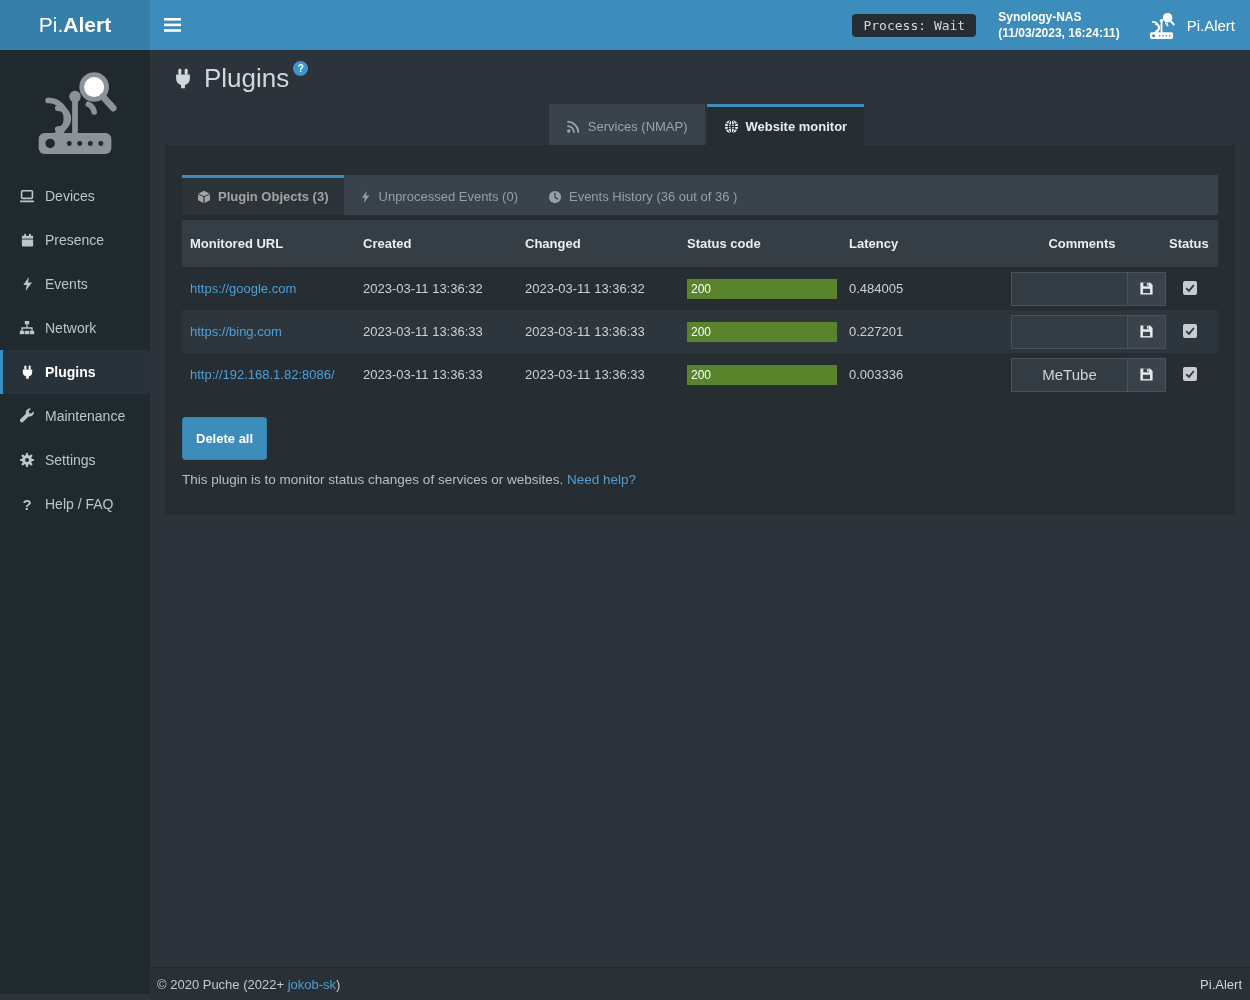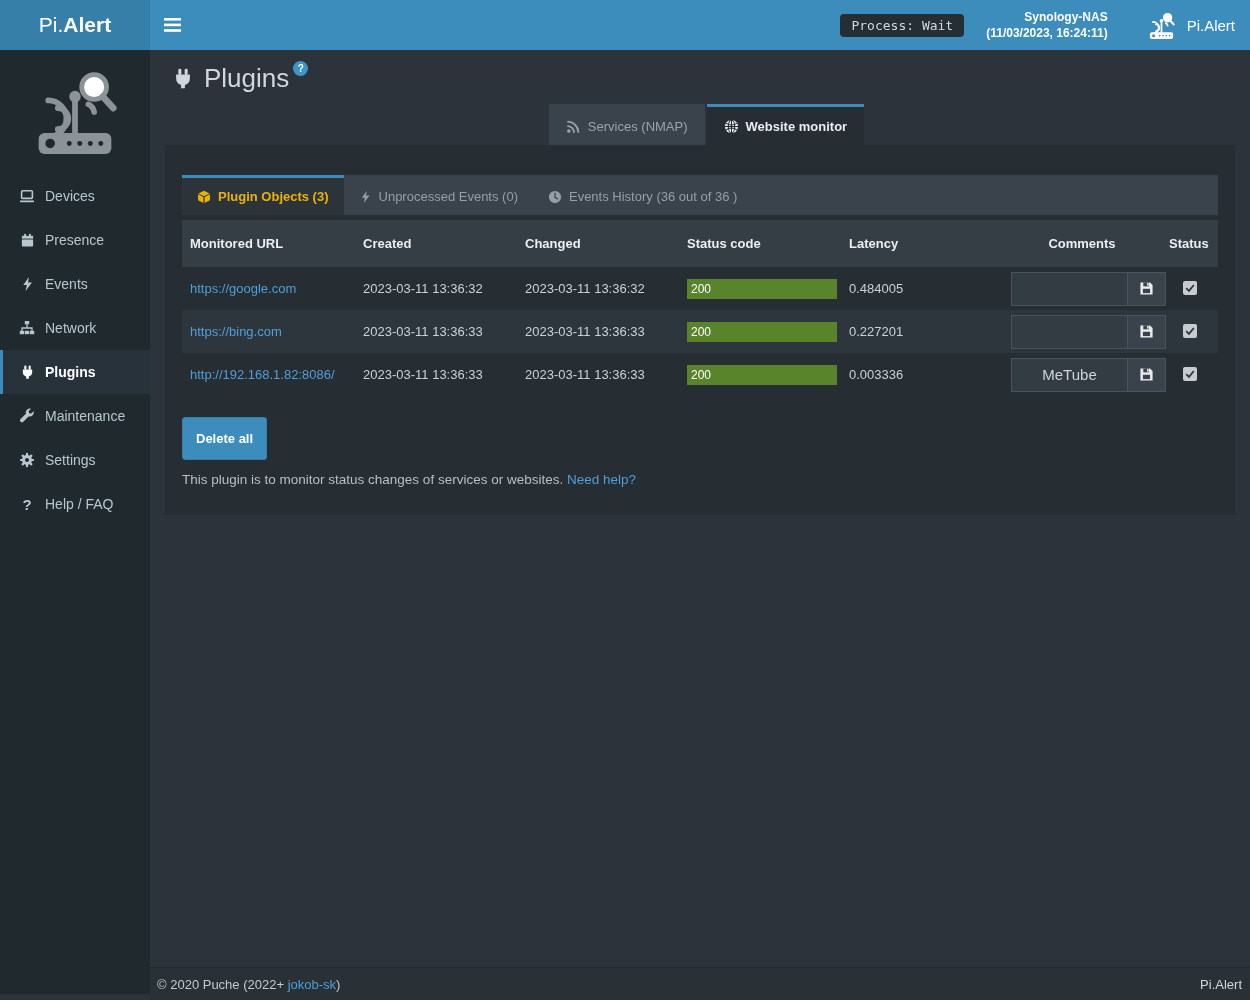--- a/index.html
+++ b/index.html
@@ -14,21 +14,21 @@
   body{font-family:"Liberation Sans",sans-serif;background:var(--page-bg);position:relative;}
 
   
   .navbar{position:absolute;top:0;left:0;width:1250px;height:50px;background:var(--navbar);display:flex;z-index:10;}
   .logo{width:150px;height:50px;background:var(--logo-bg);color:#fff;font-size:21px;display:flex;align-items:center;justify-content:center;}
   .logo b{font-weight:bold;}
   .nav-main{flex:1;display:flex;align-items:center;padding:0 15px 0 0;}
   .hamburger{width:45px;height:50px;border:none;background:transparent;cursor:pointer;display:flex;align-items:center;justify-content:center;}
   .spacer{flex:1;}
   .process-badge{font-family:"DejaVu Sans Mono",monospace;font-size:13px;color:#d4d8db;background:#252e34;padding:4px 11px;border-radius:4px;margin-right:22px;}
-  .host-block{color:#fff;font-size:12px;font-weight:bold;line-height:16px;margin-right:38px;text-align:right;}
+  .host-block{color:#fff;font-size:12px;font-weight:bold;line-height:16px;margin-right:26px;}
   .user-block{display:flex;align-items:center;gap:10px;color:#fff;font-size:15px;}
 
   
   .sidebar{position:absolute;top:44px;left:0;width:150px;height:950px;background:var(--sidebar-bg);}
   .side-logo{display:flex;justify-content:center;padding:22px 0 18px 0;}
   .side-nav{margin-top:2px;}
   .side-item{display:flex;align-items:center;height:44px;padding-left:15px;color:#b8c7ce;font-size:14px;cursor:pointer;border-left:3px solid transparent;}
   .side-item .s-icon{width:18px;display:flex;justify-content:center;margin-right:9px;flex:none;}
   .side-item.active{background:var(--sidebar-active-bg);border-left-color:var(--accent);color:#fff;font-weight:bold;}
   .qmark{font-size:15px;font-weight:bold;color:inherit;}
@@ -40,21 +40,21 @@
   .title-badge{width:15px;height:15px;border-radius:50%;background:#3e95c9;color:#fff;font-size:10px;font-weight:bold;display:flex;align-items:center;justify-content:center;align-self:flex-start;margin:-2px 0 0 -6px;cursor:pointer;}
 
   .tabs{display:flex;margin-left:15px;justify-content:center;}
   .tab{display:flex;align-items:center;gap:7px;padding:0 17px;height:41px;font-size:13px;color:var(--text-muted);background:var(--bar-bg);border-top:3px solid transparent;cursor:pointer;margin-right:2px;}
   .tab.active{background:var(--panel-bg);border-top-color:var(--accent);color:#e9ebee;font-weight:bold;}
 
   .panel{margin:0 15px;background:var(--panel-bg);padding:30px 17px 28px 17px;}
 
   .inner-tabs{display:flex;background:var(--bar-bg);}
   .itab{display:flex;align-items:center;gap:7px;padding:0 15px;height:40px;font-size:13px;color:#959ea6;border-top:3px solid transparent;cursor:pointer;}
-  .itab.active{background:#2c343a;border-top-color:var(--accent);color:#eab308;font-weight:bold;}
+  .itab.active{background:#2c343a;border-top-color:var(--accent);color:#a3a3a3;font-weight:bold;}
 
   table{border-collapse:collapse;table-layout:fixed;width:1036px;margin-top:5px;font-size:13px;color:var(--text-table);}
   thead th{background:var(--thead-bg);color:#eceef0;font-weight:bold;text-align:left;height:31px;padding:16px 8px;margin-top:34px;}
   thead th.c{text-align:center;}
   tbody td{height:43px;padding:0 8px;vertical-align:middle;}
   tbody tr.stripe{background:var(--stripe-bg);}
   a.lnk{color:var(--link);text-decoration:none;cursor:pointer;}
   .code-bar{width:150px;height:20px;background:var(--green);color:#fff;font-size:12px;line-height:20px;padding-left:4px;}
   .cmt-group{display:flex;width:155px;height:34px;margin:0 auto;}
   .cmt-input{width:116px;height:34px;background:#343c43;border:1px solid #4a525a;border-right:none;color:#cfd4d8;font-size:15px;text-align:center;font-family:"Liberation Sans",sans-serif;outline:none;}

